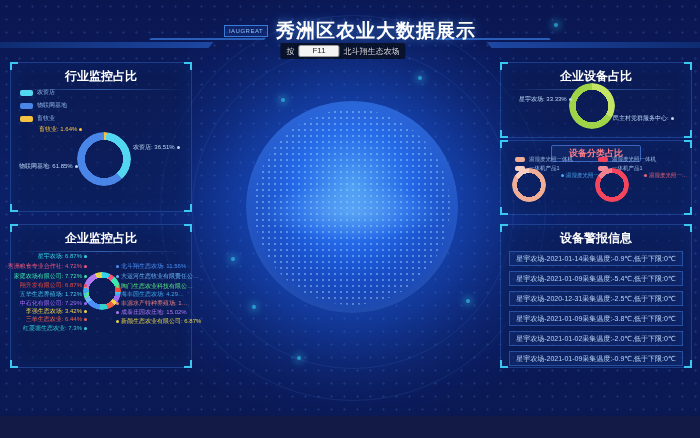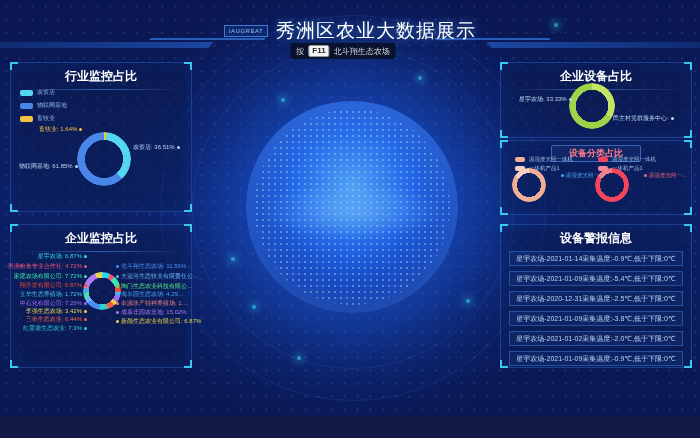--- a/index.html
+++ b/index.html
@@ -9,27 +9,27 @@
       radial-gradient(circle at 50% 47%, rgba(30,95,230,.38), rgba(30,95,230,0) 55%),
       linear-gradient(180deg,#0a1650 0%,#0c2068 45%,#0a1750 100%);}
   .stage::before{content:"";position:absolute;inset:0;pointer-events:none;
     background-image:radial-gradient(rgba(90,150,245,.16) 1px, transparent 1.4px);
     background-size:13px 13px;}
   
   .hdr{position:absolute;top:18px;left:0;width:100%;display:flex;justify-content:center;
     align-items:center;gap:8px;z-index:5;}
   .logo{border:1px solid #3a7bd5;color:#8fc0f5;background:rgba(20,50,130,.5);
     font-size:6px;letter-spacing:.5px;padding:1px 4px;line-height:8px;}
-  .title{margin:0;font-size:19px;font-weight:normal;color:#fff;letter-spacing:1px;
+  .title{margin:0;font-size:19px;font-weight:bold;color:#fff;letter-spacing:1px;
     text-shadow:0 0 10px rgba(100,180,255,.6);}
   .tip{position:absolute;top:43px;left:49%;transform:translateX(-50%);z-index:5;
     display:flex;align-items:center;gap:4px;background:rgba(8,12,22,.75);
     padding:2px 6px;border-radius:2px;font-size:8px;color:#ddd;white-space:nowrap;}
   .key{background:#f4f4f4;color:#222;border:1px solid #999;border-radius:2px;
-    padding:0 3px;font-weight:bold;font-size:8px;line-height:10px;}
+    padding:0 13px;font-weight:normal;font-size:8px;line-height:10px;}
   .deco{position:absolute;z-index:1;}
   .deco-l1{left:-14px;top:42px;width:225px;height:6px;transform:skewX(-40deg);
     background:linear-gradient(90deg,#0e2a6e,#1d47a2);}
   .deco-l2{left:150px;top:38px;width:115px;height:2px;transform:skewX(-40deg);background:#2a5db8;}
   .deco-r1{right:-14px;top:42px;width:225px;height:6px;transform:skewX(40deg);
     background:linear-gradient(270deg,#0e2a6e,#1d47a2);}
   .deco-r2{right:150px;top:38px;width:115px;height:2px;transform:skewX(40deg);background:#2a5db8;}
   
   .orbit{position:absolute;border:1px solid rgba(90,150,255,.13);border-radius:50%;}
   .o1{left:192px;top:47px;width:320px;height:320px;}

